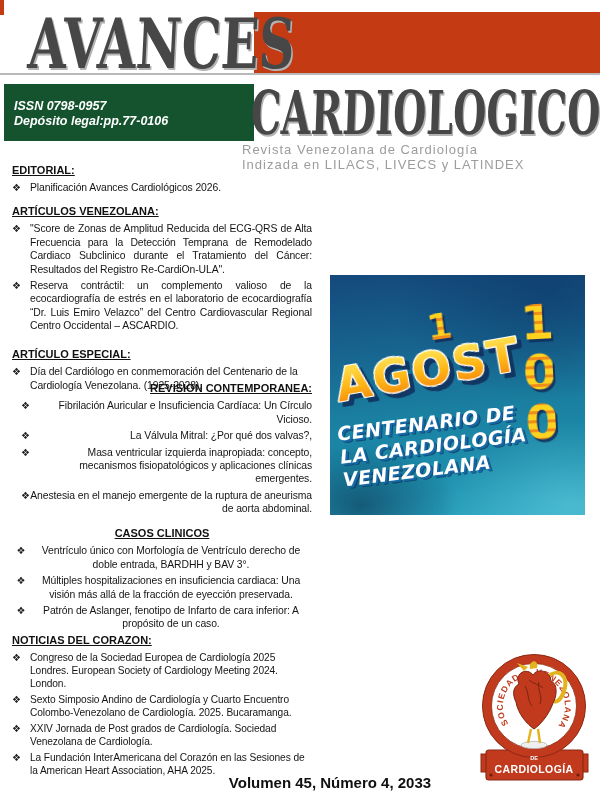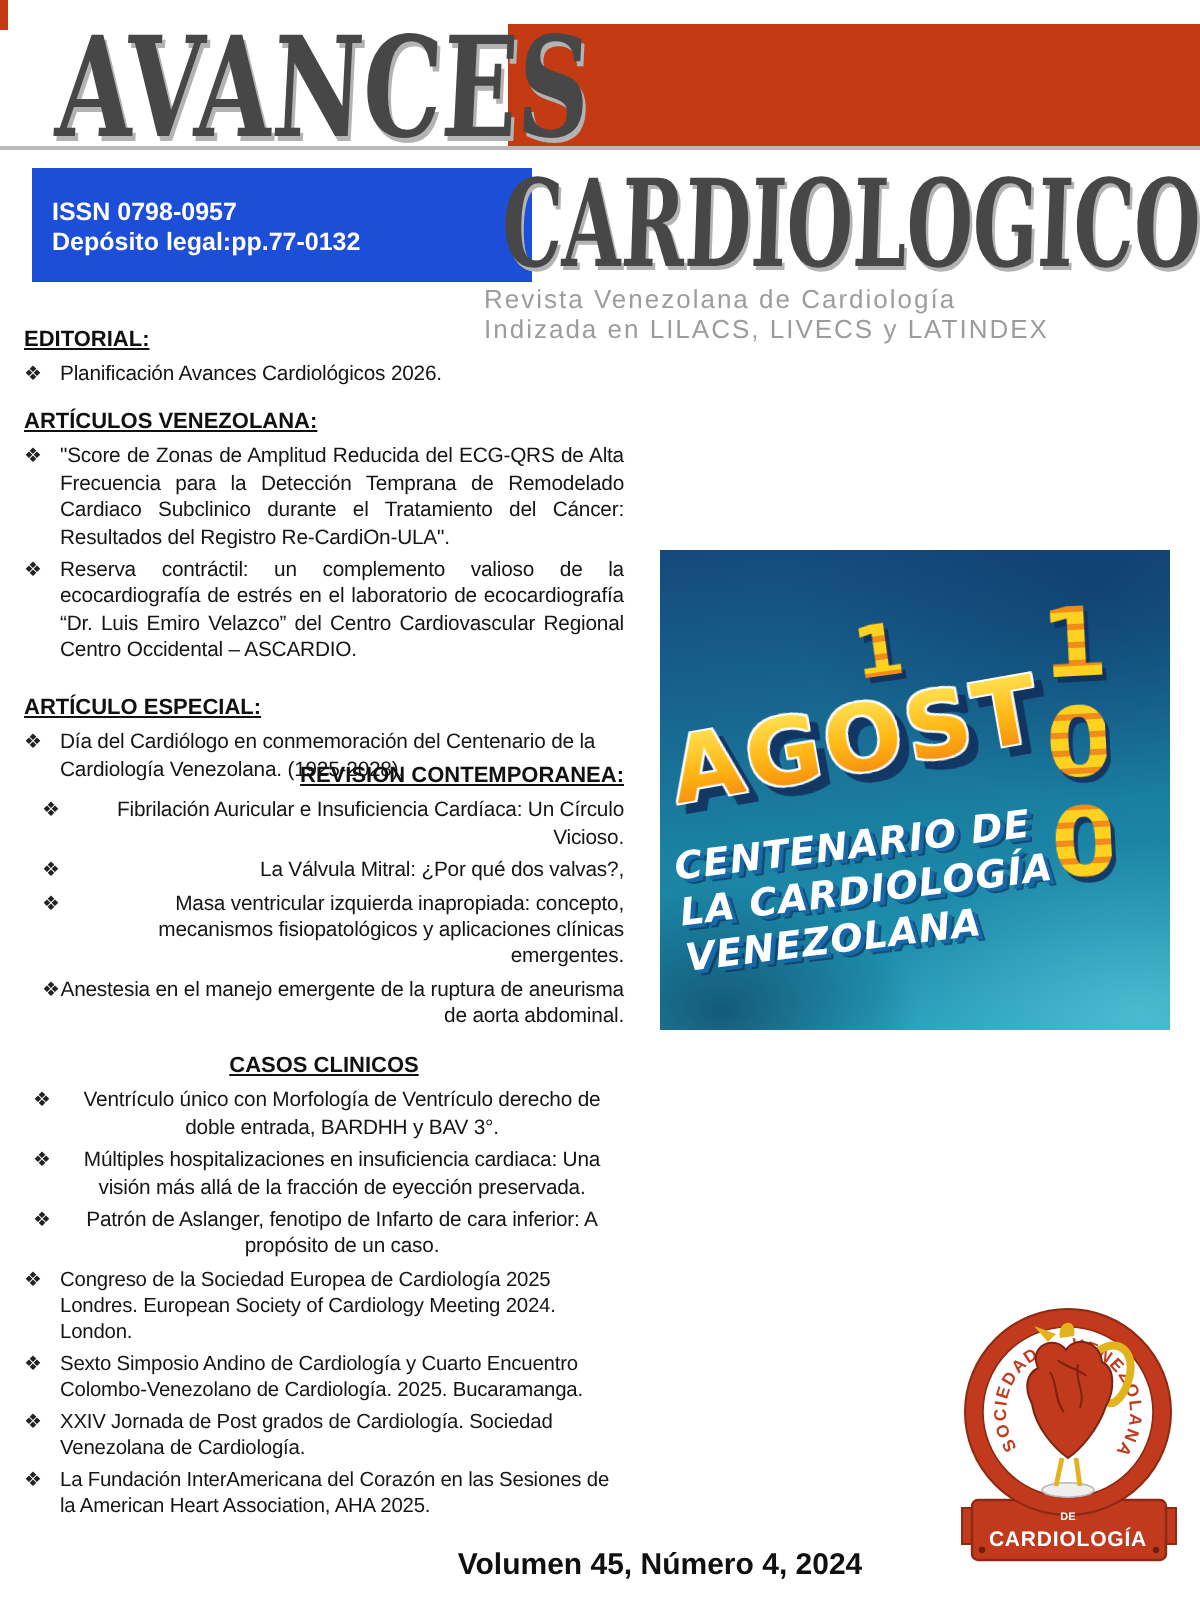--- a/index.html
+++ b/index.html
@@ -6,22 +6,22 @@
   body{
     width:600px;height:800px;overflow:hidden;background:#ffffff;
     font-family:"Liberation Sans", sans-serif;color:#1b1b1b;
     position:relative;
   }
   .abs{position:absolute;}
 
   
   .red-notch{left:0;top:9;width:4px;height:15px;background:#c43a12;}
   .red-band-right{left:254px;top:12px;width:346px;height:61px;background:#c43a12;}
-  .red-band-left{left:16px;top:84px;width:250px;height:57px;background:#1d4ed8;
-    padding:15px 0 0 10px;box-sizing:border-box;}
+  .red-band-left{left:4px;top:84px;width:250px;height:57px;background:#14532d;
+    padding:15px 0 0 10px;box-sizing:border-box;font-style:italic;}
   .gray-rule{left:0;top:73px;width:600px;height:2px;background:#b9b9b9;}
 
   .title{
     font-family:"DejaVu Serif", serif;font-weight:bold;color:#474747;
     text-shadow:2px 2px 0 #b3b3b3;white-space:nowrap;
     transform-origin:left top;
   }
   .title-top{left:30px;top:10px;font-size:62px;line-height:62px;
     transform:scale(0.80,1.12) skewX(-4deg);}
   .title-bottom{left:252px;top:82px;font-size:56px;line-height:56px;
@@ -91,21 +91,21 @@
 <body>
 
 <div class="abs red-notch"></div>
 <div class="abs red-band-right"></div>
 <div class="abs gray-rule"></div>
 
 <div class="abs title title-top">AVANCES</div>
 
 <div class="abs red-band-left">
   <div class="issn-line">ISSN 0798-0957</div>
-  <div class="issn-line">Depósito legal:pp.77-0132</div>
+  <div class="issn-line">Depósito legal:pp.77-0106</div>
 </div>
 
 <div class="abs title title-bottom">CARDIOLOGICOS</div>
 
 <div class="abs subtitle subtitle1">Revista Venezolana de Cardiología</div>
 <div class="abs subtitle subtitle2">Indizada en LILACS, LIVECS y LATINDEX</div>
 
 <div class="abs sec s0">
   <div class="shead">EDITORIAL:</div>
   <div class="item">
@@ -164,20 +164,21 @@
     <span class="bullet">❖</span>
     <span class="itext">Múltiples hospitalizaciones en insuficiencia cardiaca: Una visión más allá de la fracción de eyección preservada.</span>
   </div>
   <div class="item">
     <span class="bullet">❖</span>
     <span class="itext">Patrón de Aslanger, fenotipo de Infarto de cara inferior: A propósito de un caso.</span>
   </div>
 </div>
 
 <div class="abs sec s5">
+  <div class="shead">NOTICIAS DEL CORAZON:</div>
   <div class="item">
     <span class="bullet">❖</span>
     <span class="itext">Congreso de la Sociedad Europea de Cardiología 2025 Londres. European Society of Cardiology Meeting 2024. London.</span>
   </div>
   <div class="item">
     <span class="bullet">❖</span>
     <span class="itext">Sexto Simposio Andino de Cardiología y Cuarto Encuentro Colombo-Venezolano de Cardiología. 2025. Bucaramanga.</span>
   </div>
   <div class="item">
     <span class="bullet">❖</span>
@@ -233,13 +234,13 @@
                C91,40 90,52 86,59 C82,71 73,81 67,85
                C60,80 51,70 49,58 C45,50 46,43 52,40 Z" fill="#c13a1e" stroke="#7a2410" stroke-width="1"></path>
       <path d="M58,42 C62,48 60,56 65,62 M72,38 C70,46 76,52 73,60 M62,36 C66,40 72,40 76,44" fill="none" stroke="#7a2410" stroke-width="1"></path>
     </g>
 
     <text x="67" y="116" text-anchor="middle" font-family="Liberation Sans, sans-serif" font-size="5.5" font-weight="bold" fill="#ffffff">DE</text>
     <text x="67" y="129" text-anchor="middle" font-family="Liberation Sans, sans-serif" font-size="10.5" font-weight="bold" fill="#ffffff" letter-spacing="0.4">CARDIOLOGÍA</text>
   </svg>
 </div>
 
-<div class="abs volume-line">Volumen 45, Número  4, 2024</div>
+<div class="abs volume-line">Volumen 45, Número  4, 2033</div>
 
 </body></html>

